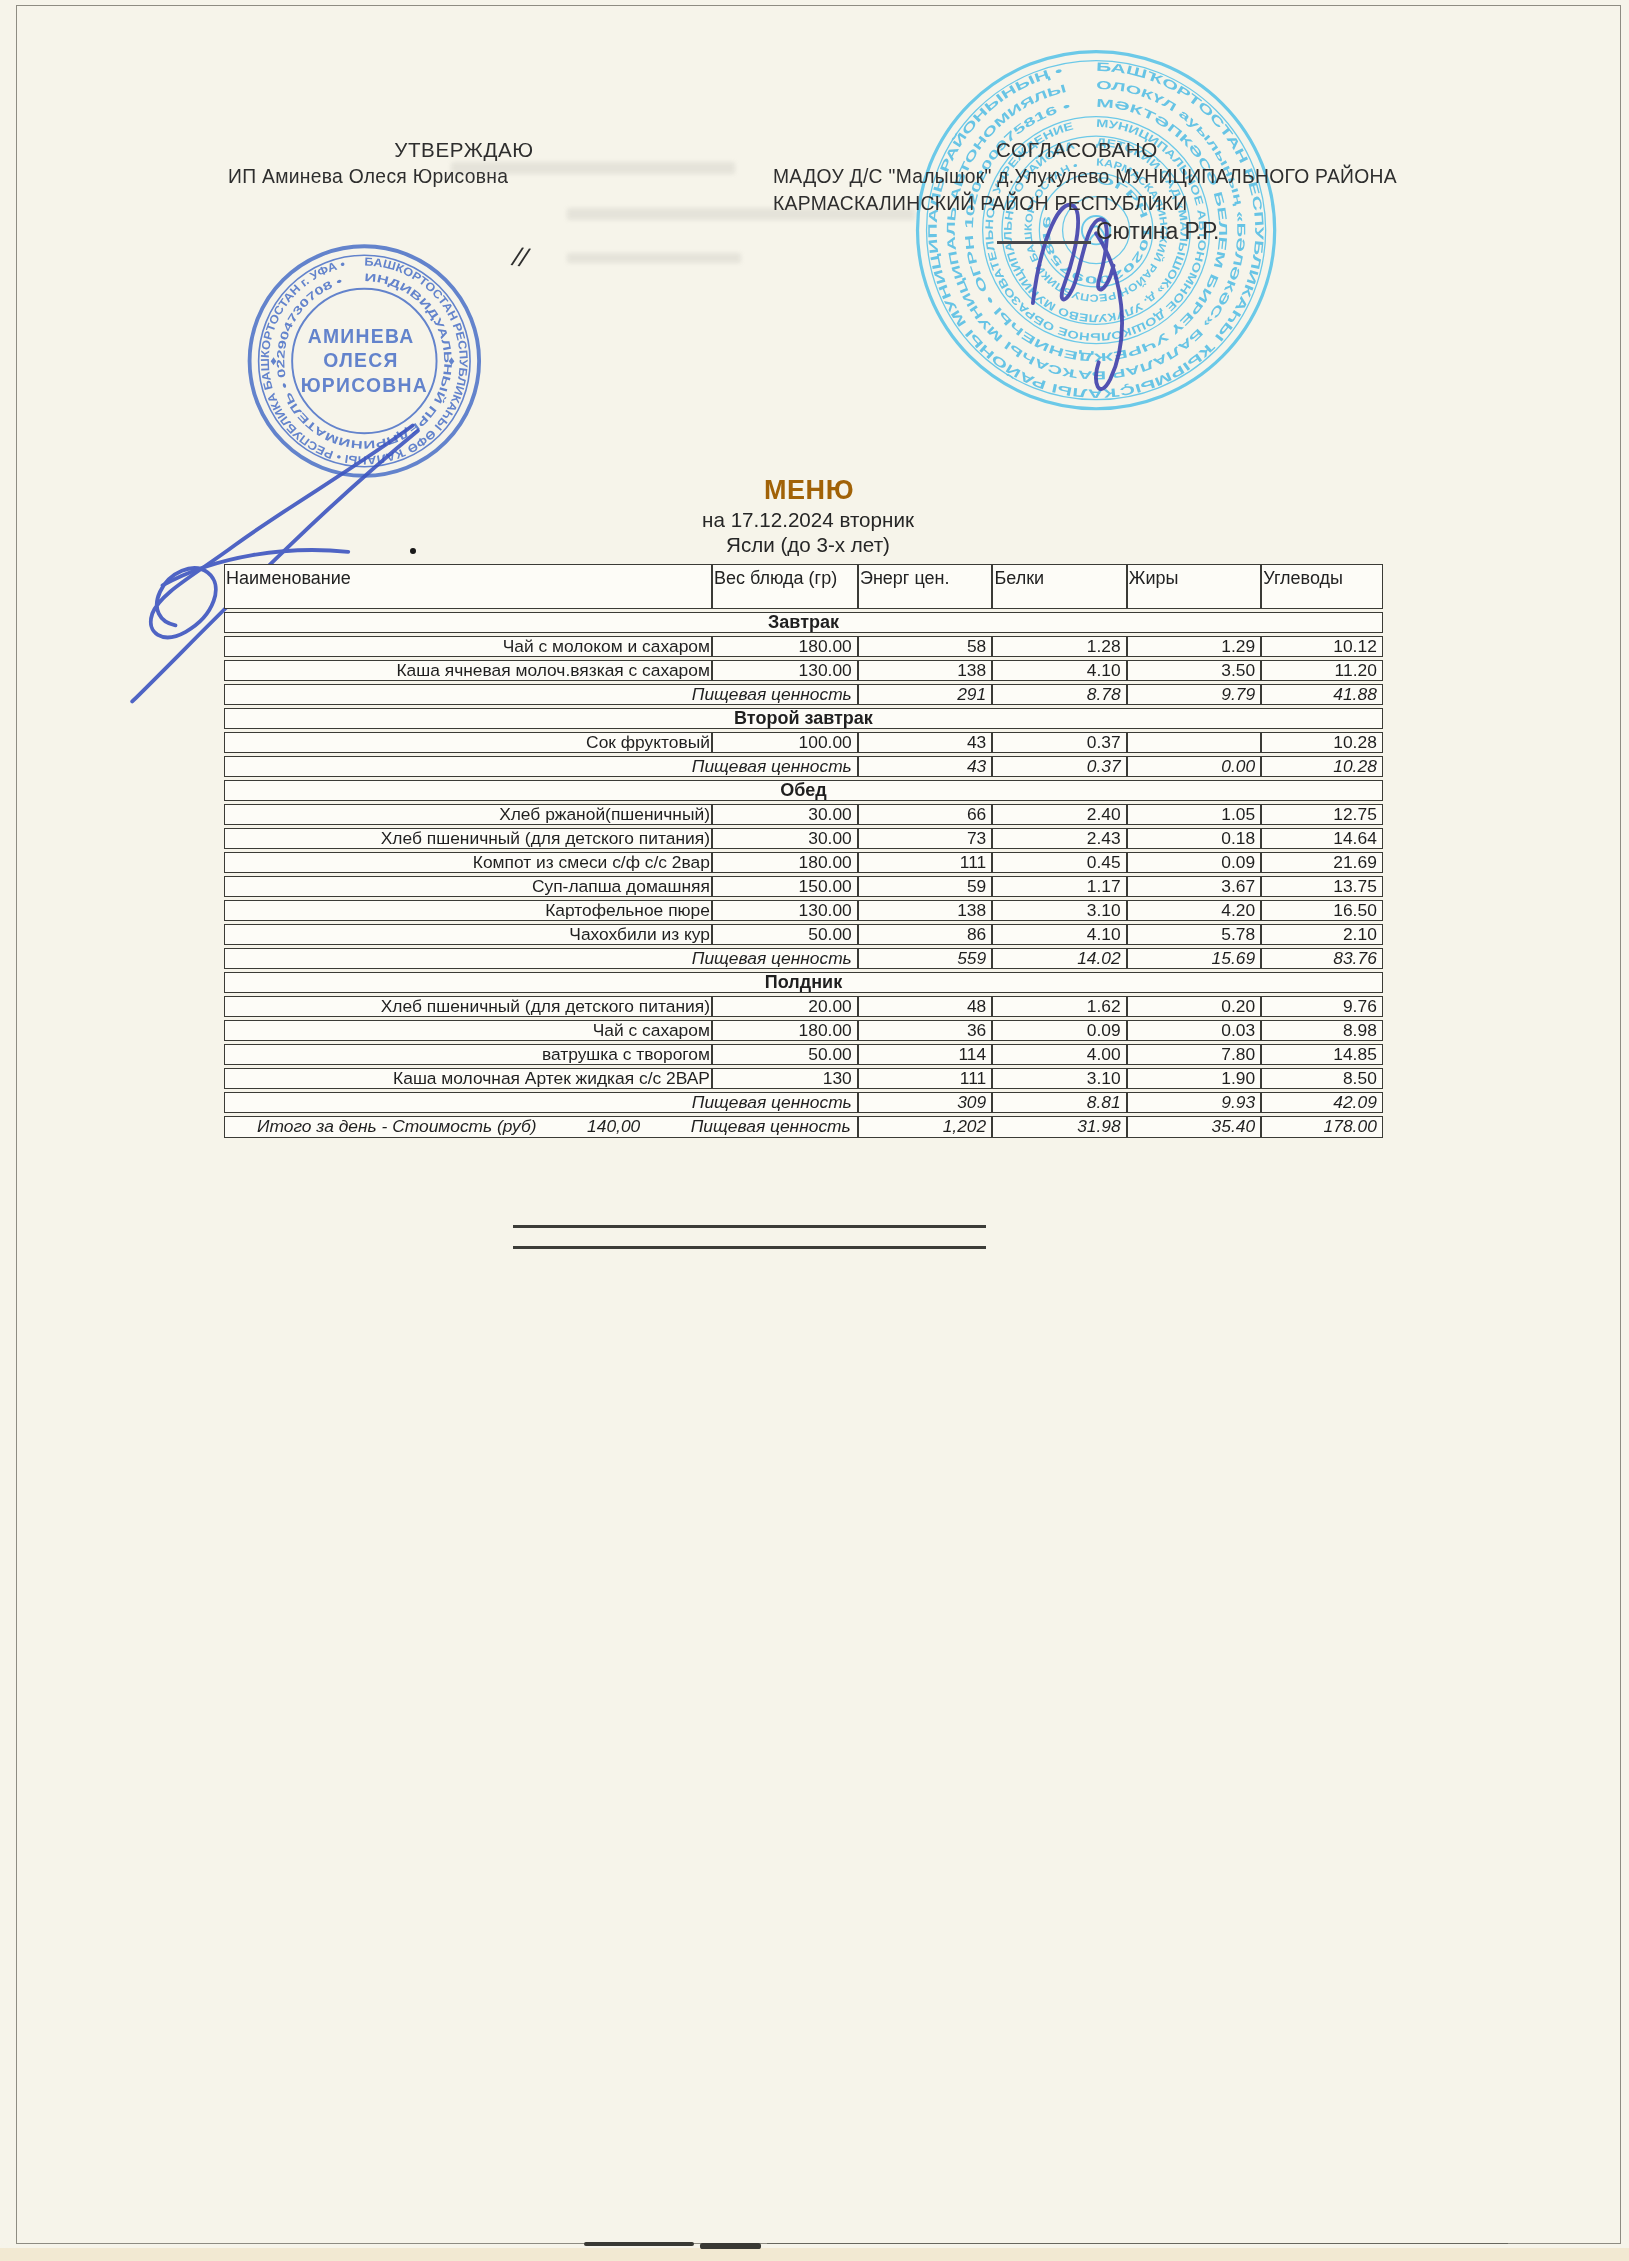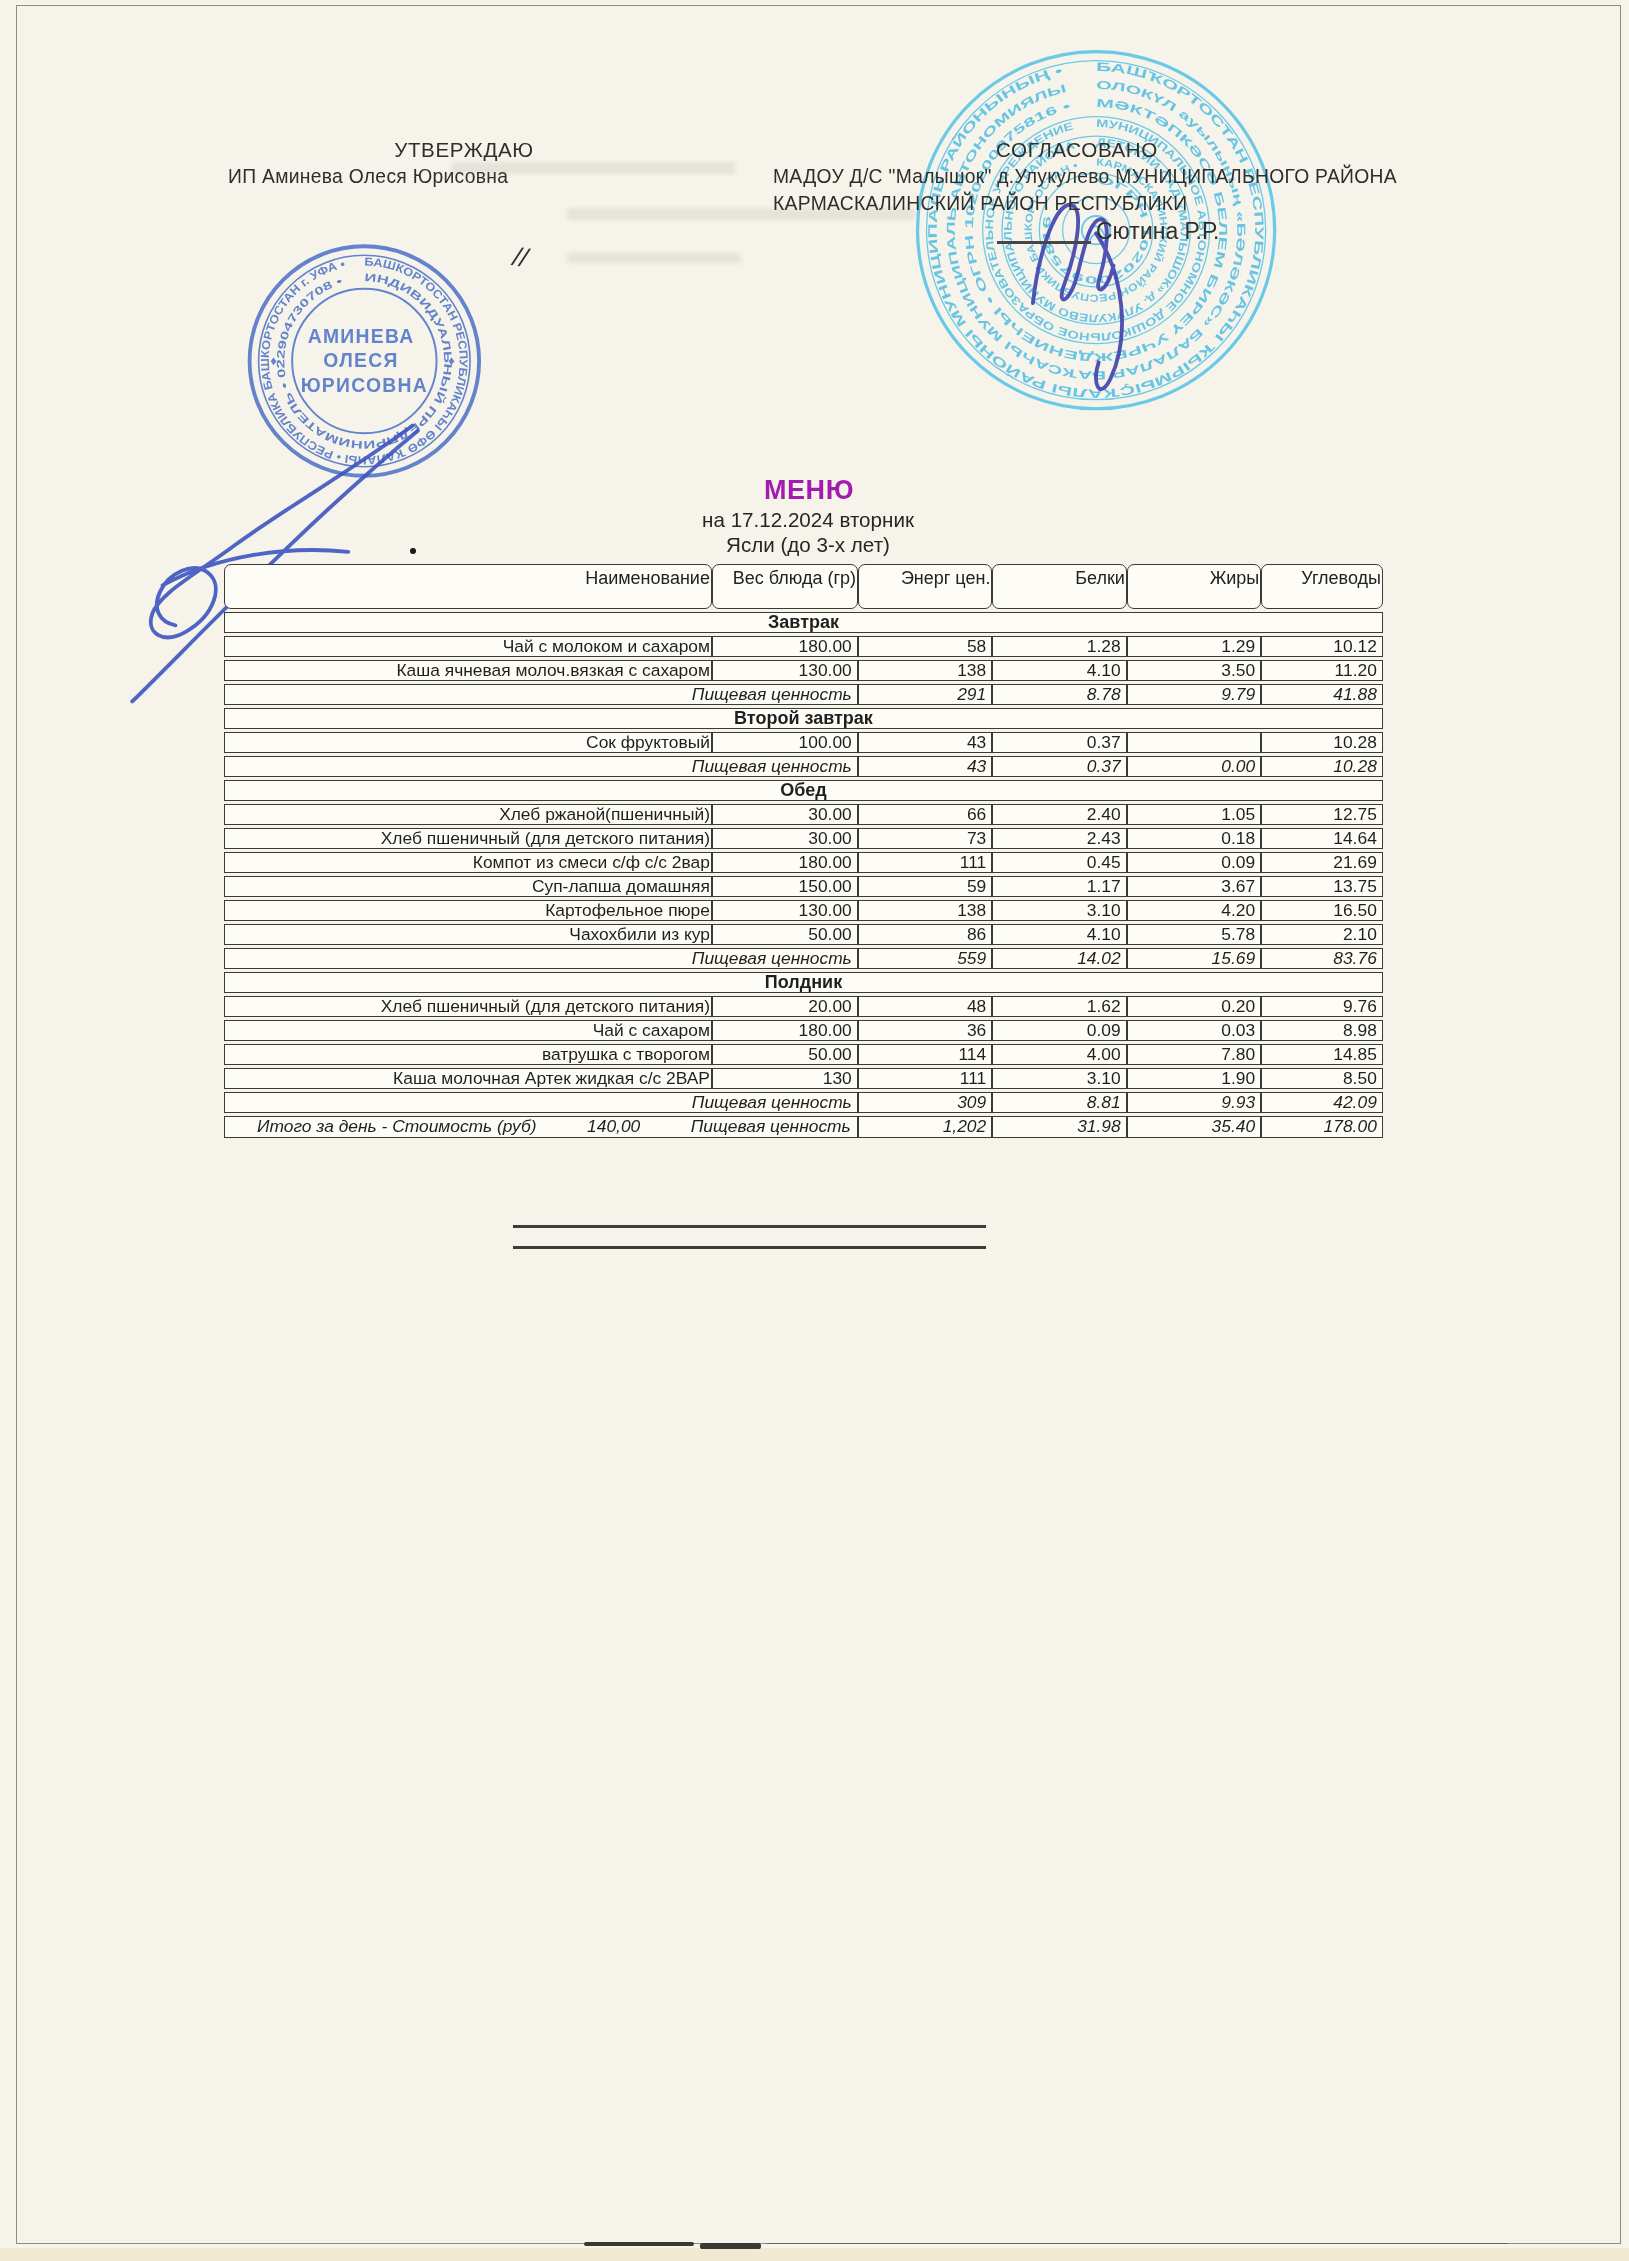--- a/index.html
+++ b/index.html
@@ -18,29 +18,29 @@
   .bl3{left:767px;top:2243px;width:741px;height:1.3px;opacity:.45;}
 
   .txt{position:absolute;white-space:nowrap;}
   .center{text-align:center;}
   .approve{font-size:20.6px;letter-spacing:0.6px;}
   .orgline{font-size:19.3px;letter-spacing:0.3px;}
   .signer{font-size:23px;}
   .slash{font-size:26px;font-style:italic;transform:rotate(8deg);}
   .underline{position:absolute;background:#46464a;height:2.6px;}
 
-  .title-h{font-size:27px;font-weight:bold;letter-spacing:0.6px;color:#a21caf;}
+  .title-h{font-size:27px;font-weight:bold;letter-spacing:0.6px;color:#a16207;}
   .title-s{font-size:20.6px;color:#262626;}
 
   .ghost{position:absolute;background:rgba(125,128,118,.14);filter:blur(1.9px);border-radius:2.6px;}
 
   .menu-table{position:absolute;left:224px;top:561px;width:1159px;}
   table{border-collapse:separate;border-spacing:0 3.2px;width:100%;table-layout:fixed;}
   th,td{border:1.9px solid #3b3b36;background:#fdfcf7;overflow:hidden;white-space:nowrap;}
-  th{height:39px;vertical-align:top;padding-top:2.6px;font-weight:normal;font-size:18px;color:#222;text-align:right;border-radius:7px;}
+  th{height:39px;vertical-align:top;padding-top:2.6px;font-weight:normal;font-size:18px;color:#222;text-align:left;}
   td{font-size:17.4px;color:#1f1f1f;}
   td.sec{height:17px;line-height:17px;text-align:center;font-weight:bold;font-size:18px;}
   td.name{height:17px;line-height:17px;text-align:right;padding-left:0;}
   td.num{height:17px;line-height:17px;text-align:right;padding-right:5.2px;}
   td.it,span.it{font-style:italic;}
   td.sublabel{height:17px;line-height:17px;text-align:right;padding-right:5.2px;font-style:italic;}
   .totflex{display:flex;justify-content:space-between;align-items:center;height:18px;
     padding-left:31px;padding-right:5.2px;font-style:italic;font-size:17.4px;border-radius:6px;}
   .dot{position:absolute;width:5.8px;height:5.8px;border-radius:50%;background:#191919;}
   .sigline{position:absolute;height:3.2px;background:#3c3c38;}

